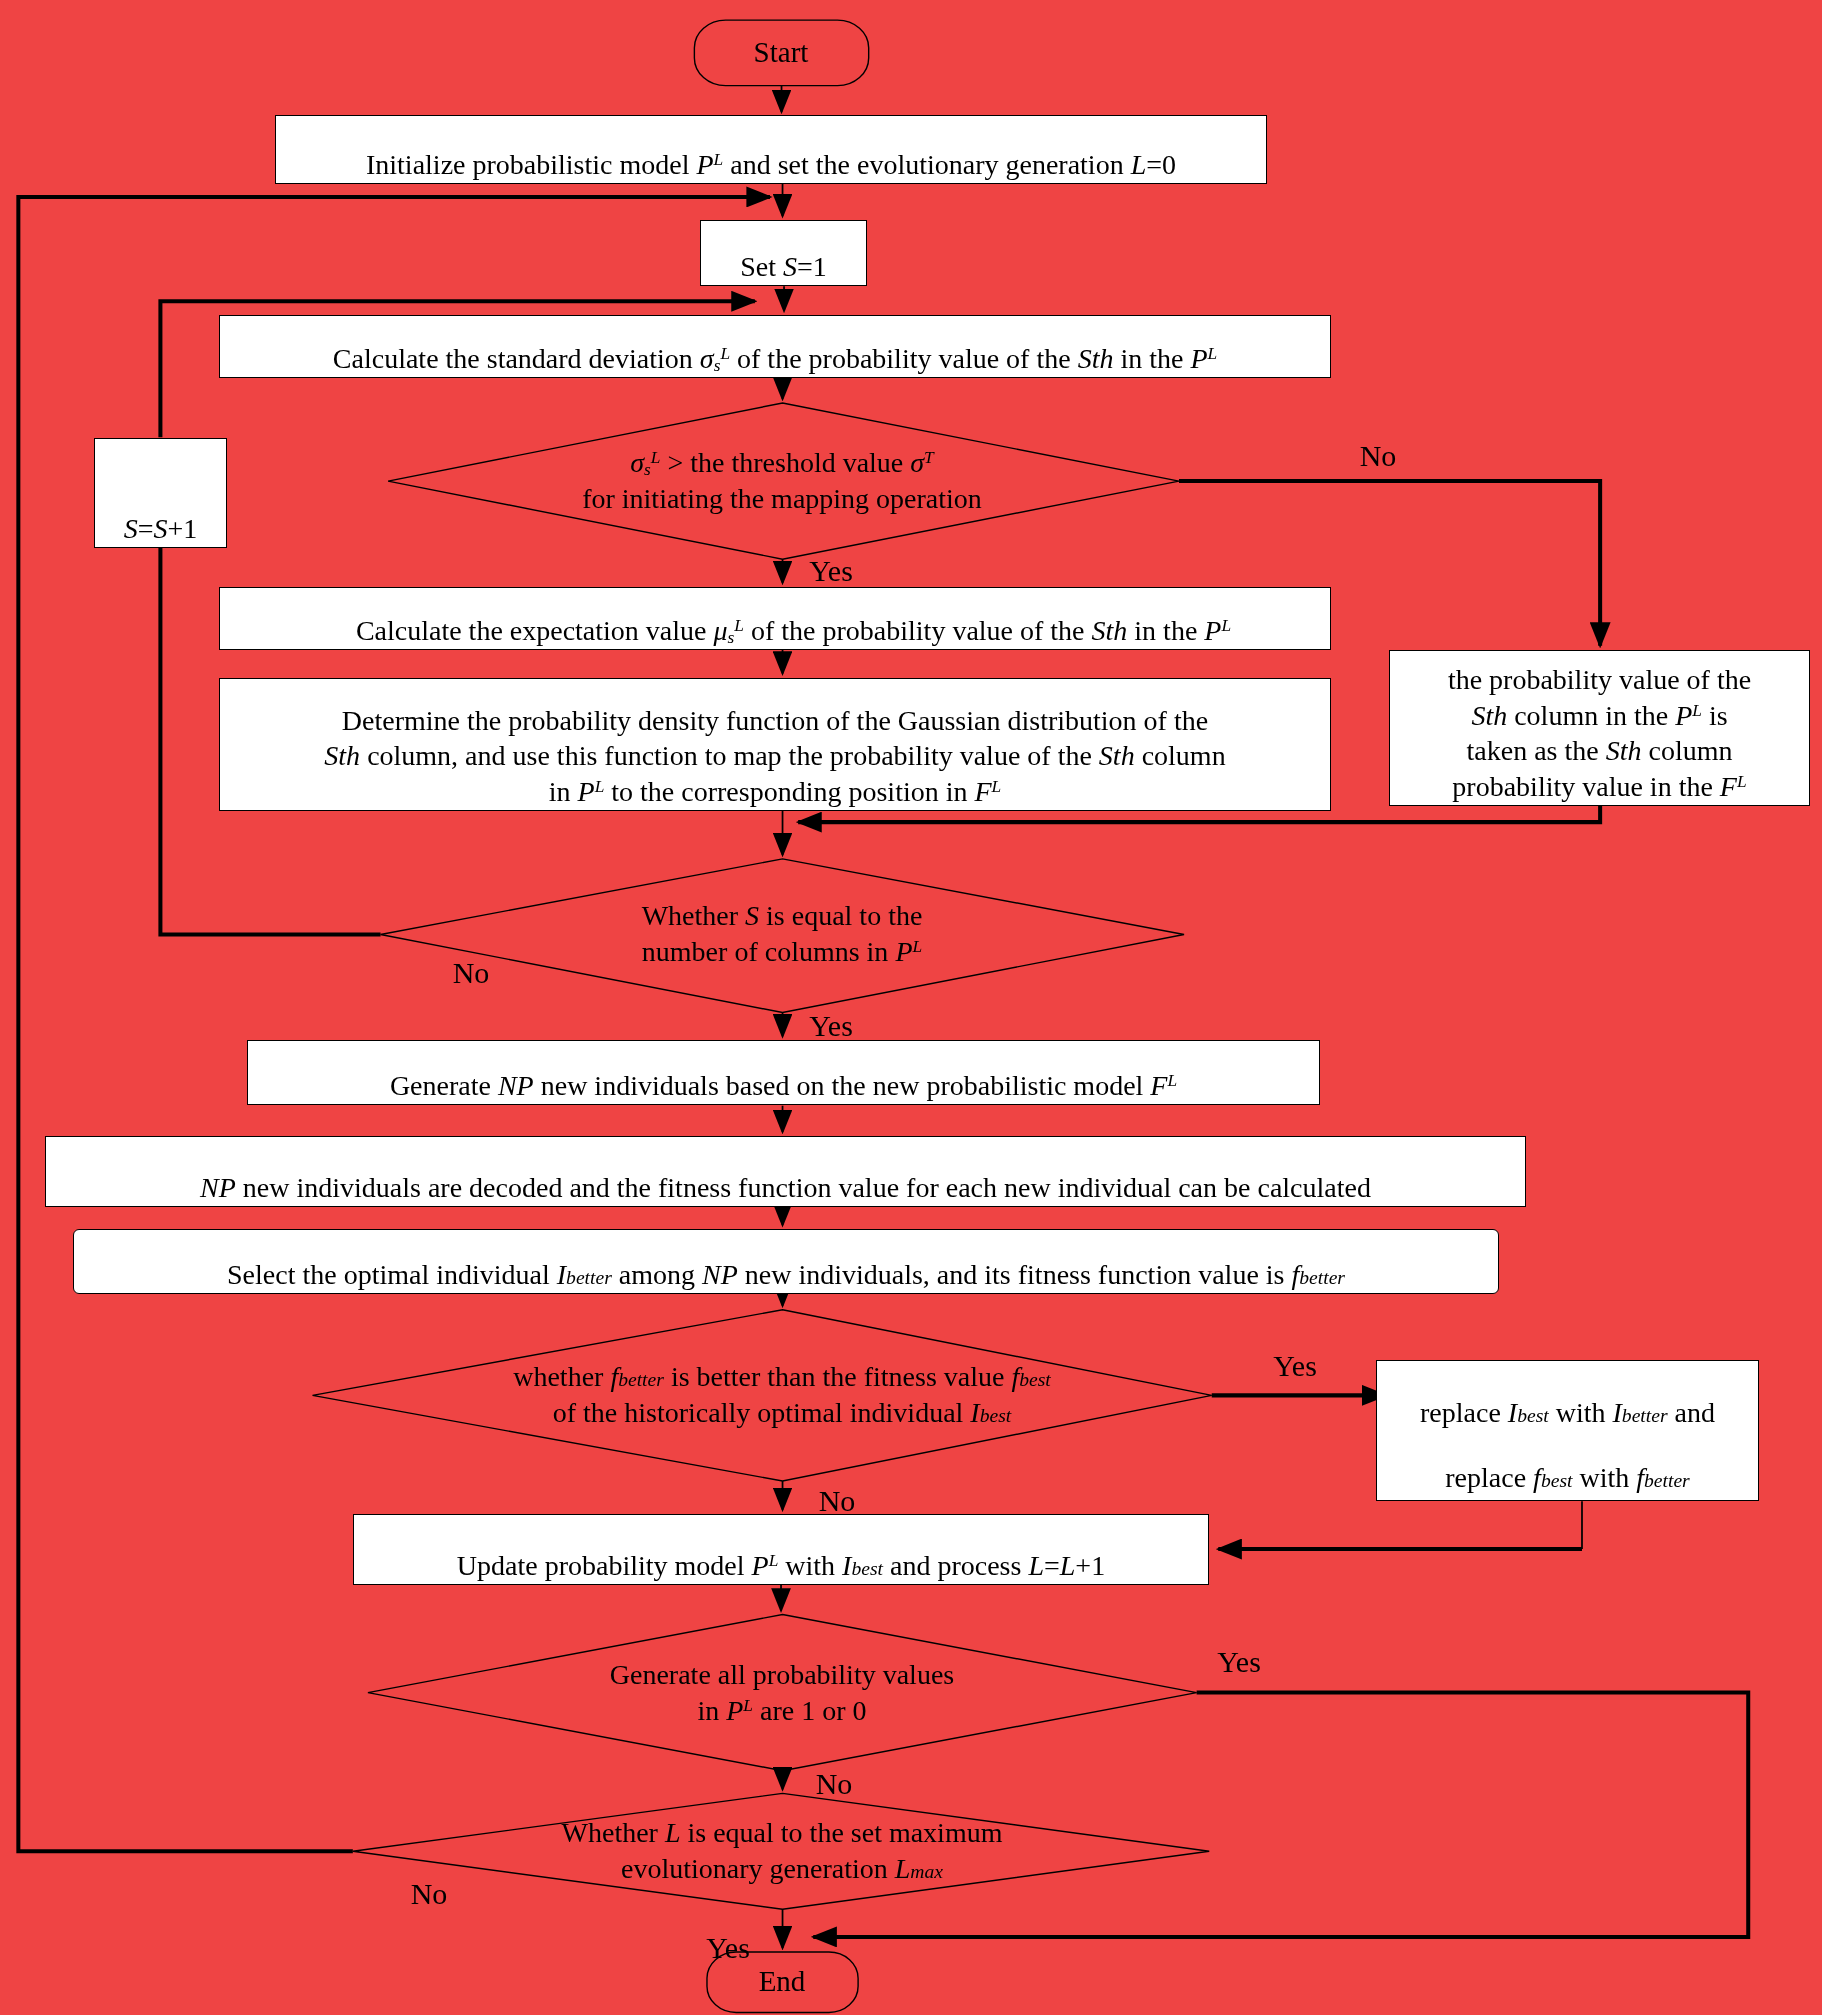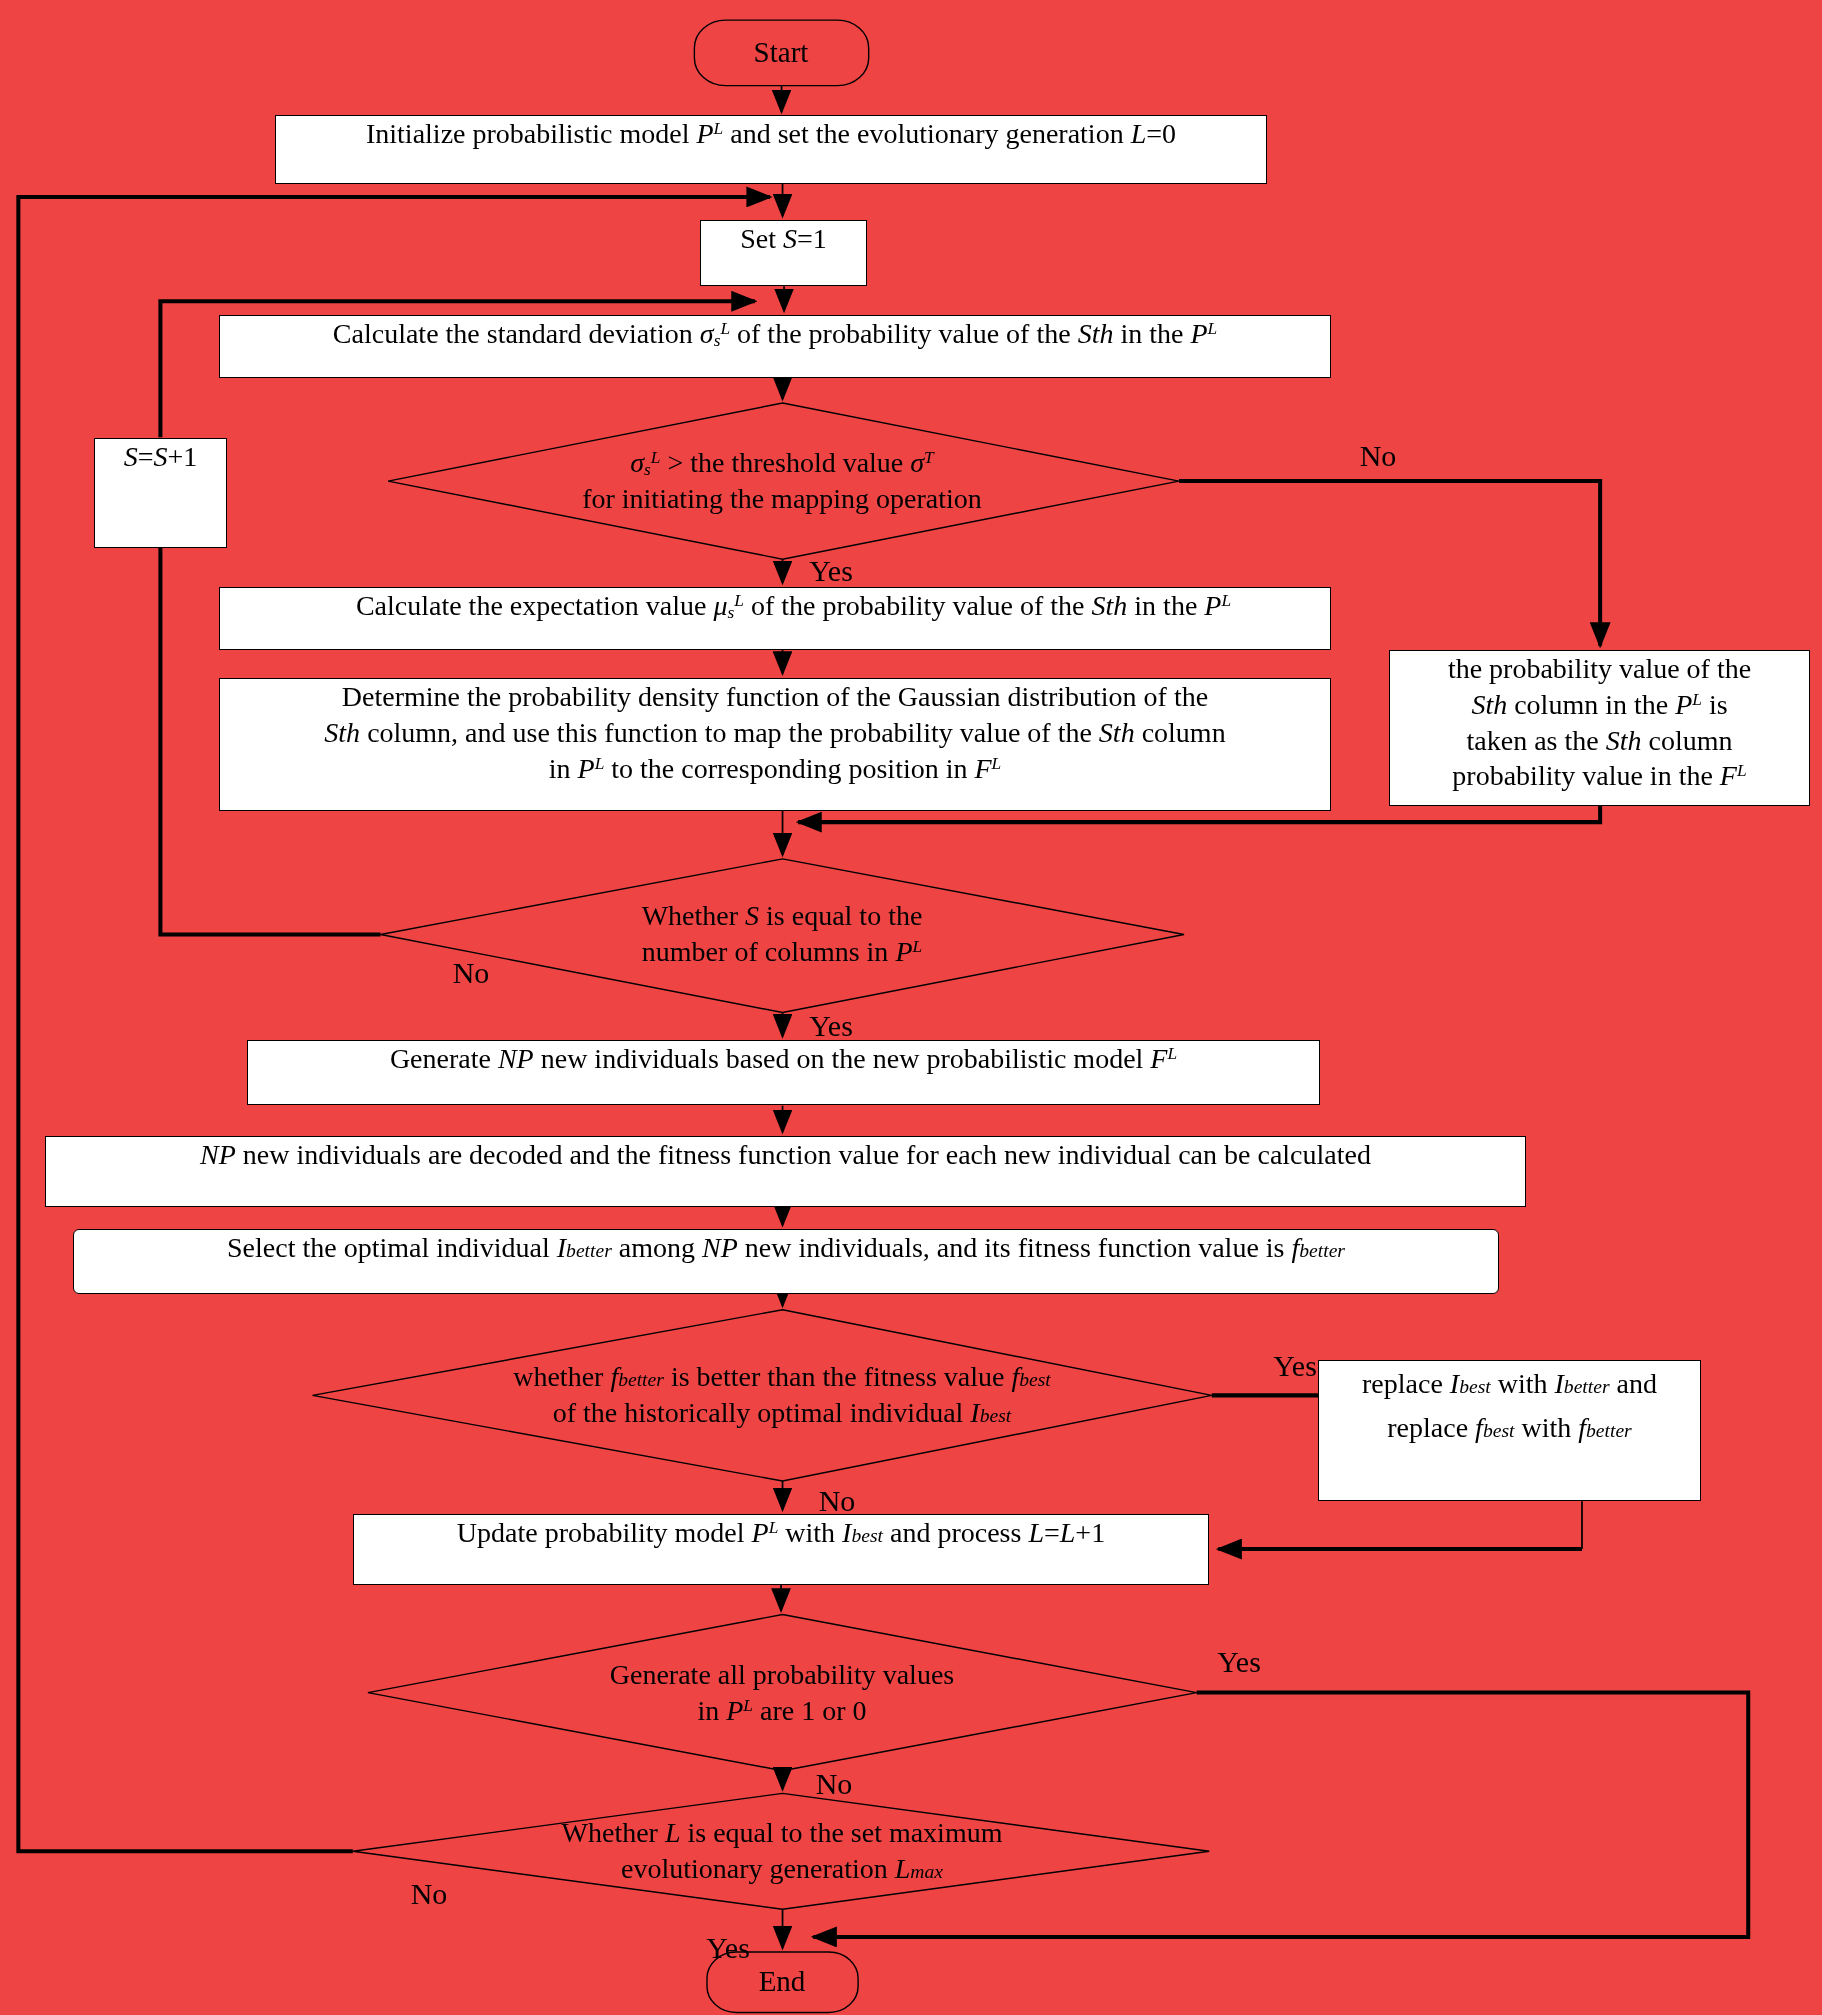--- a/index.html
+++ b/index.html
@@ -9,21 +9,21 @@
     background:#ef4444;
     font-family:"Liberation Serif","DejaVu Serif",serif;
     color:#000;
     overflow:hidden;
   }
   #wires{position:absolute;left:0;top:0;width:1823px;height:2015px;}
   .box{
     position:absolute;
     border:1.5px solid #000;
     background:#fff;
-    display:flex;align-items:center;justify-content:flex-start;
+    display:flex;align-items:center;justify-content:flex-end;
     text-align:center;
     font-size:28px;line-height:1.28;
     box-sizing:border-box;
     flex-direction:column;
   }
   .dlabel{
     position:absolute;
     transform:translate(-50%,-50%);
     text-align:center;
     font-size:28px;line-height:1.3;
@@ -130,21 +130,21 @@
       <div class="ln"><span>Determine the probability density function of the Gaussian distribution of the</span></div>
       <div class="ln"><span class="it">Sth</span><span> column, and use this function to map the probability value of the </span><span class="it">Sth</span><span> column</span></div>
       <div class="ln"><span>in </span><span class="it">P</span><sup class="it">L</sup><span> to the corresponding position in </span><span class="it">F</span><sup class="it">L</sup></div>
     </div>
   <div class="box" style="left:45px;top:1136px;width:1481px;height:71px;">
       <div class="ln"><span class="it">NP</span><span> new individuals are decoded and the fitness function value for each new individual can be calculated</span></div>
     </div>
   <div class="box" style="left:73px;top:1229px;width:1426px;height:65px;border-radius:6px;">
       <div class="ln"><span>Select the optimal individual </span><span class="it">I</span><span class="sm">better</span><span> among </span><span class="it">NP</span><span> new individuals, and its fitness function value is </span><span class="it">f</span><span class="sm">better</span></div>
     </div>
-  <div class="box gap" style="left:1318px;top:1360px;width:383px;height:141px;">
+  <div class="box gap" style="left:1376px;top:1360px;width:383px;height:141px;gap:20px;">
       <div class="ln"><span>replace </span><span class="it">I</span><span class="sm">best</span><span> with </span><span class="it">I</span><span class="sm">better</span><span> and</span></div>
       <div class="ln"><span>replace </span><span class="it">f</span><span class="sm">best</span><span> with </span><span class="it">f</span><span class="sm">better</span></div>
     </div>
   <div class="box" style="left:353px;top:1514px;width:856px;height:71px;">
       <div class="ln"><span>Update probability model </span><span class="it">P</span><sup class="it">L</sup><span> with </span><span class="it">I</span><span class="sm">best</span><span>  and process </span><span class="it">L</span><span>=</span><span class="it">L</span><span>+1</span></div>
     </div>
 
   <div class="dlabel" style="left:782px;top:481px;">
       <div class="ln"><span class="it">σ</span><sub class="it">s</sub><sup class="it">L</sup><span> &gt; the threshold value </span><span class="it">σ</span><sup class="it">T</sup></div>
       <div class="ln"><span>for initiating the mapping operation</span></div>

